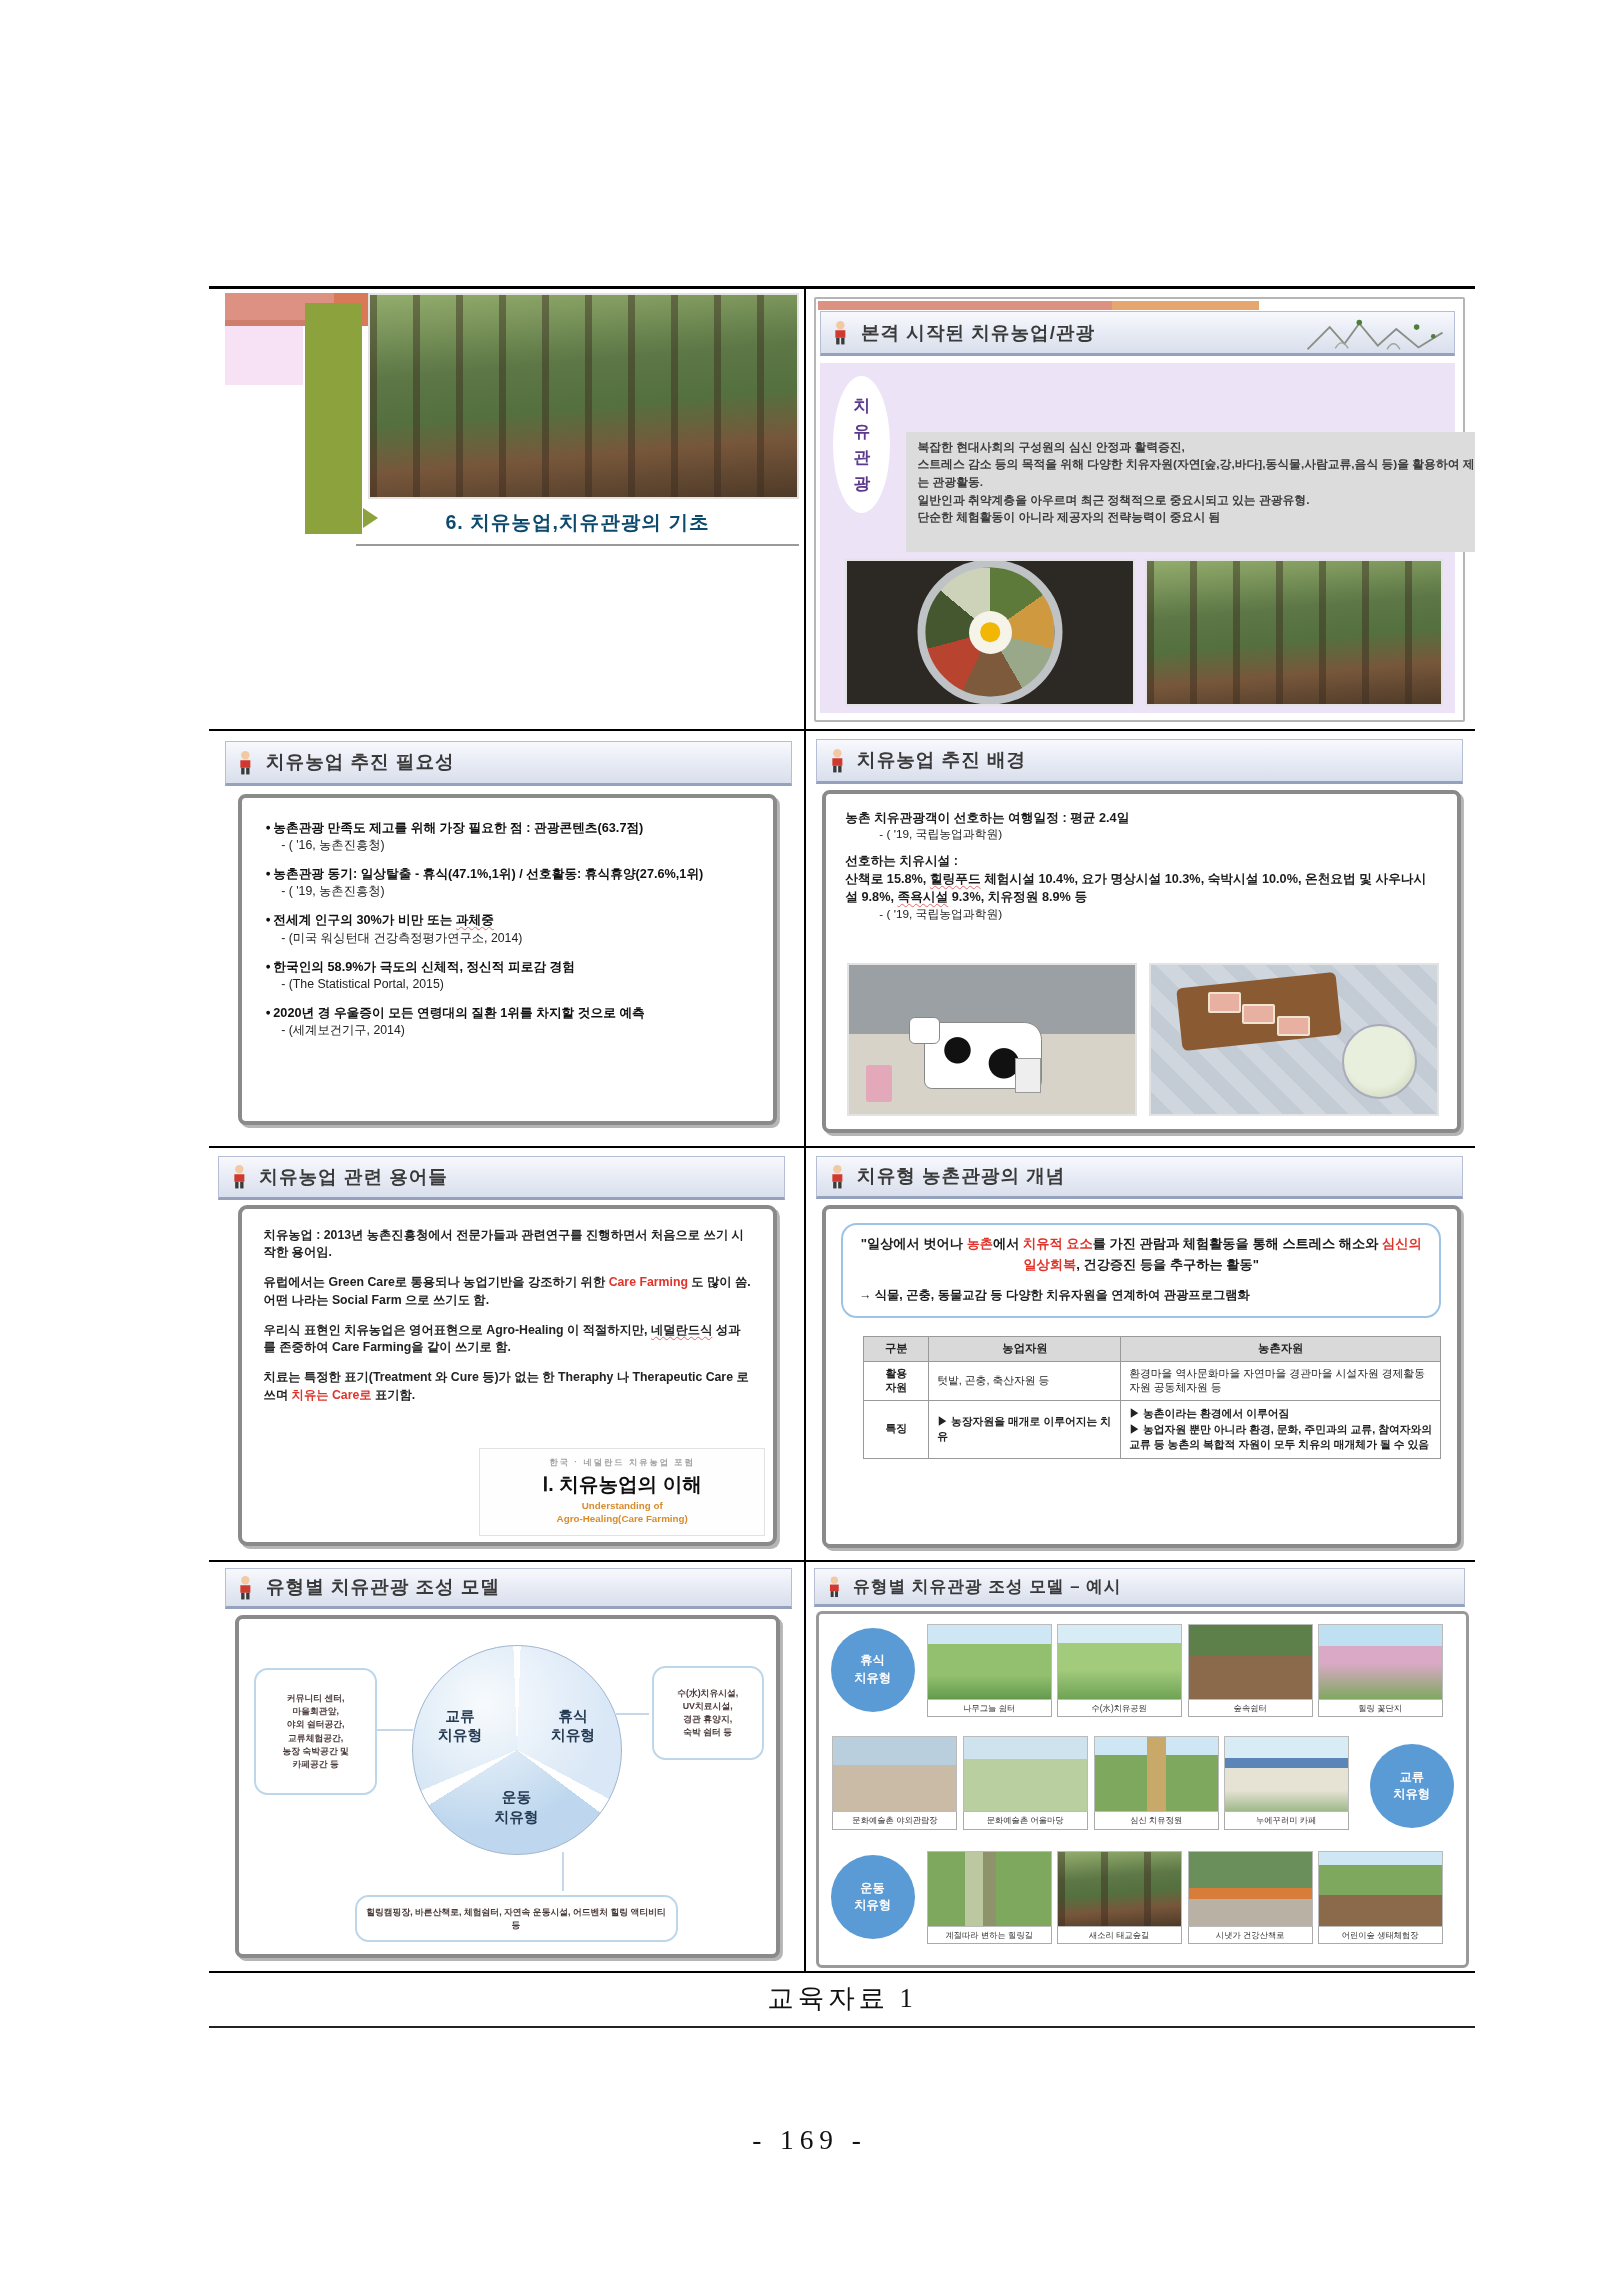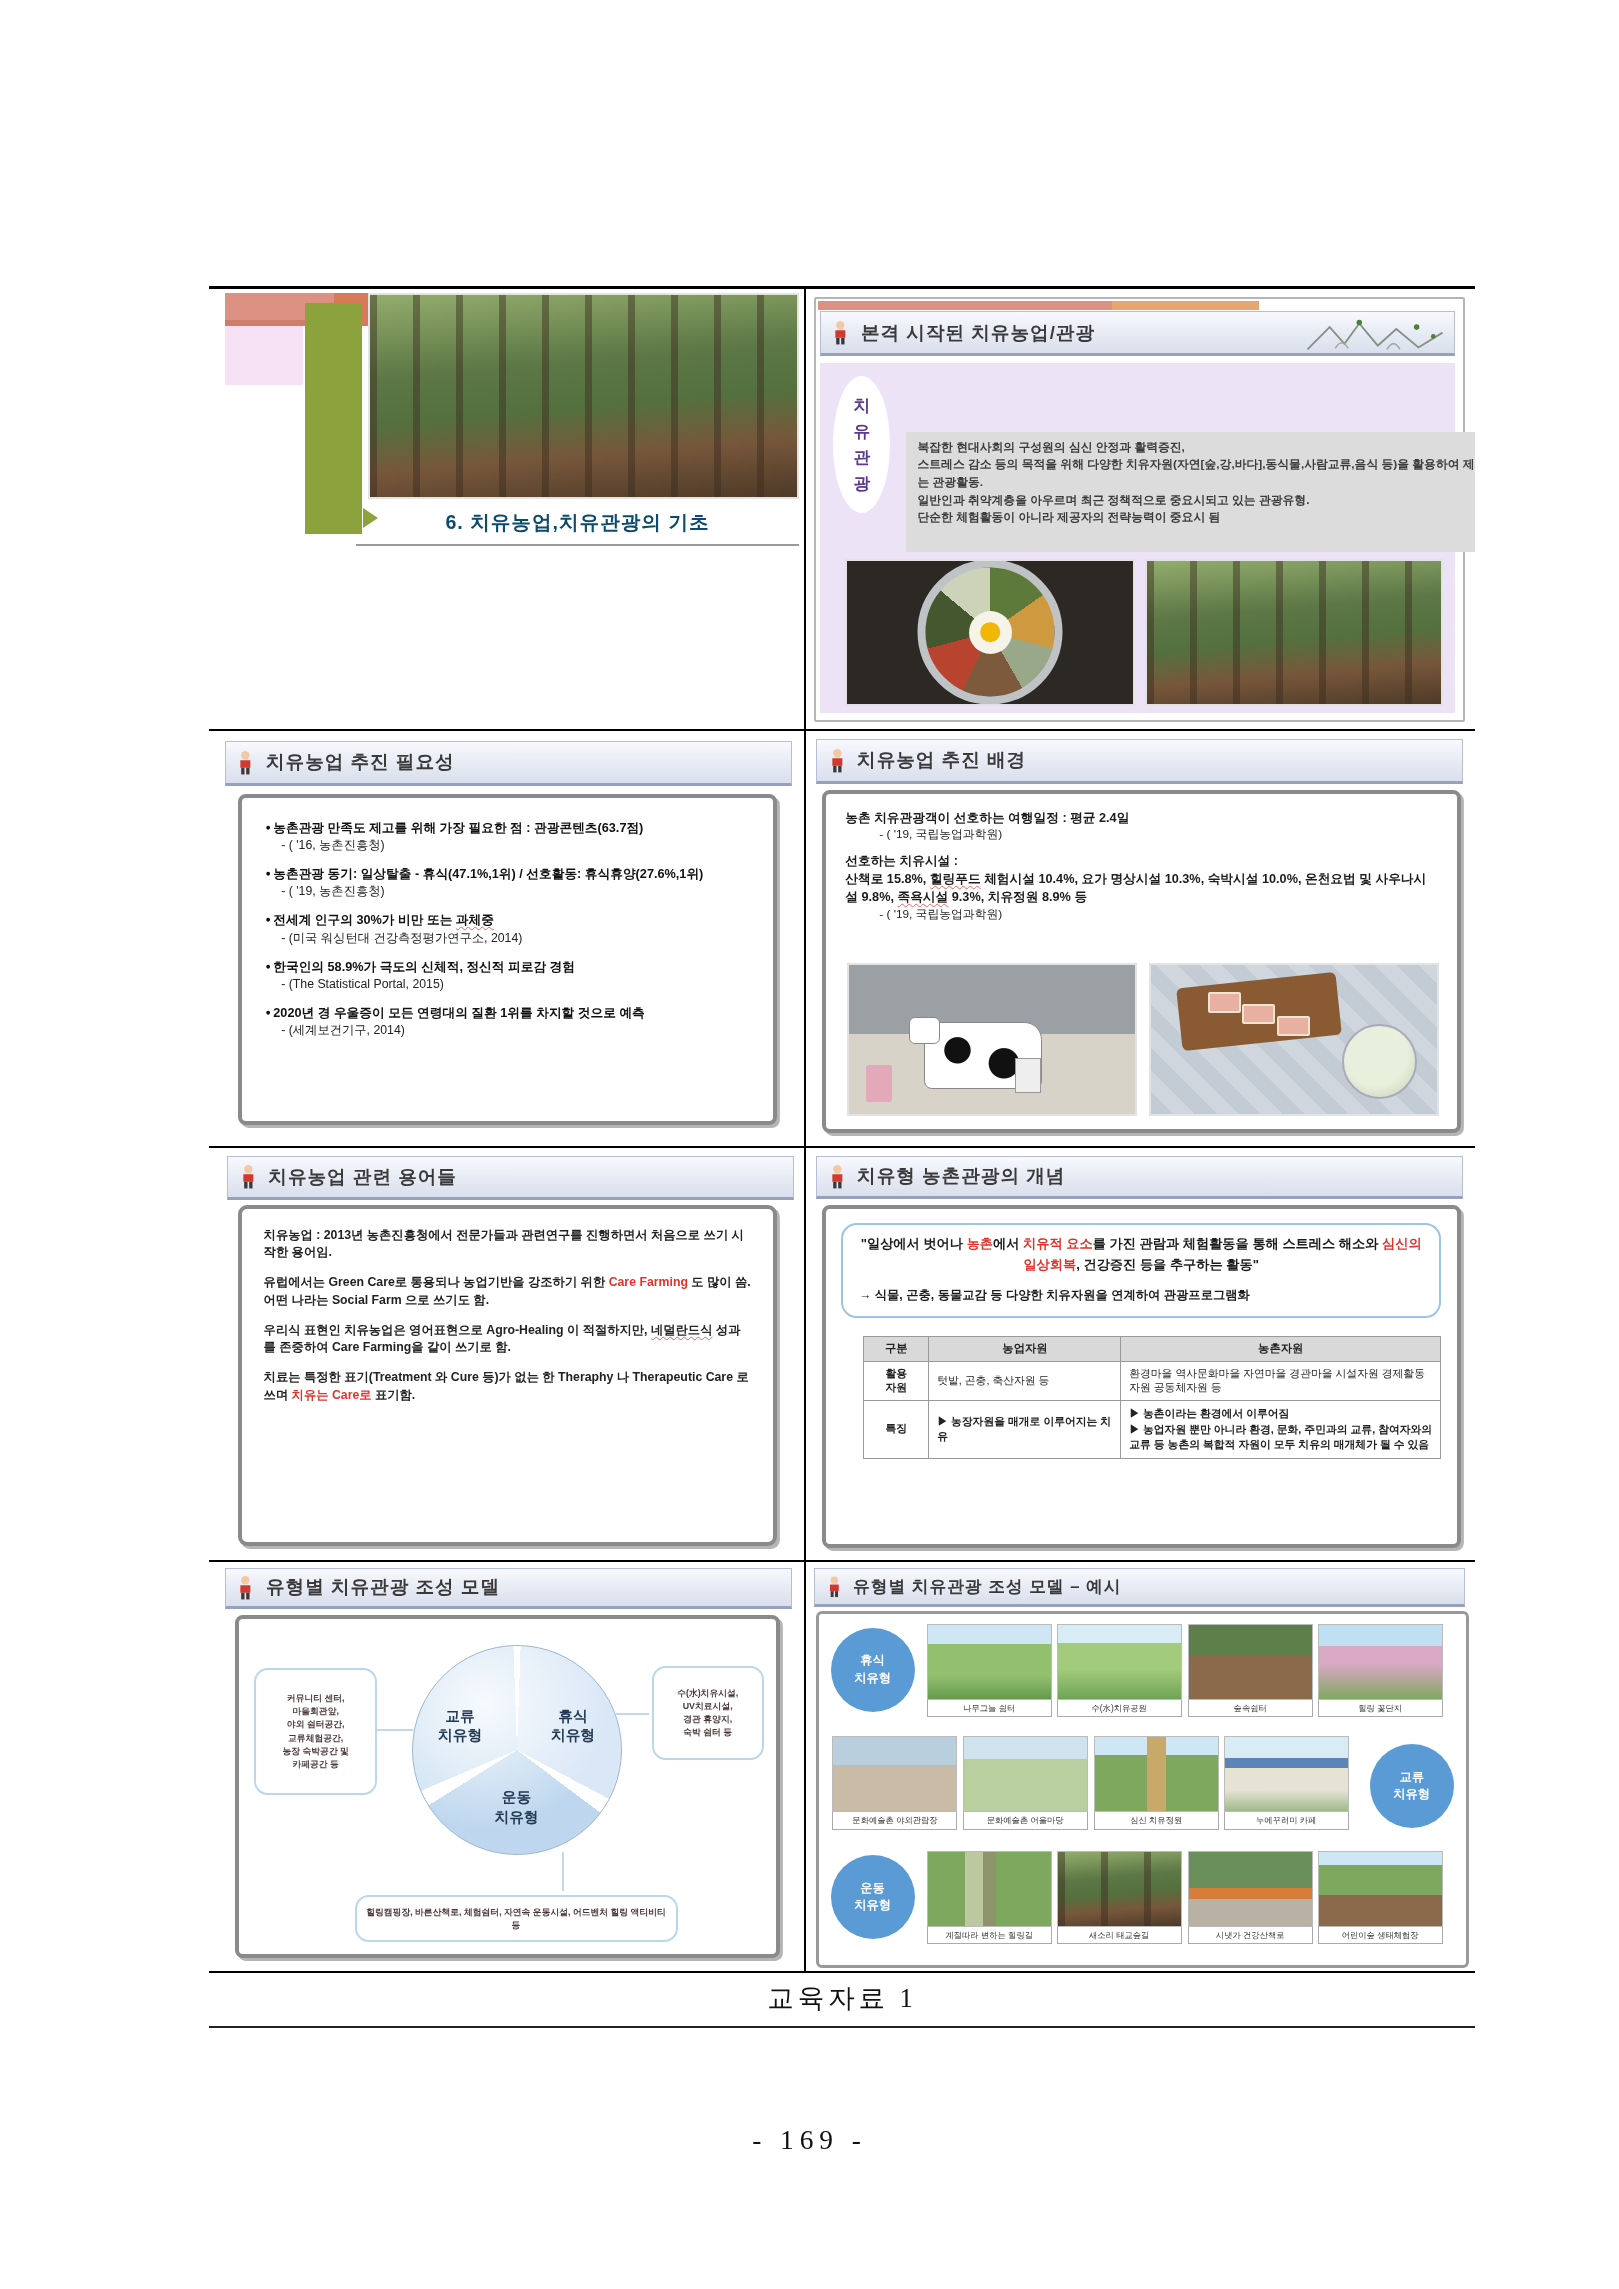--- a/index.html
+++ b/index.html
@@ -276,36 +276,42 @@
           <div class="board"></div>
           <div class="toast" style="left:20%;top:18%;"></div>
           <div class="toast" style="left:32%;top:26%;"></div>
           <div class="toast" style="left:44%;top:34%;"></div>
           <div class="bowl"></div>
         </div>
       </div>
     </div>
 
     <div class="cell cl">
-      <div class="hdr" style="left:18px;top:7.8px;width:567px;height:44px;">
+      <div class="hdr" style="left:9px;top:7.8px;width:567px;height:44px;">
         <span class="picon">
           <svg viewBox="0 0 20 30" width="16.7" height="25.5">
               <circle cx="10" cy="6" r="5" fill="#f2c9a3"></circle>
               <path d="M4 12 h12 v9 h-12z" fill="#d03a2e"></path>
               <rect x="5" y="21" width="4" height="8" fill="#3a3a3a"></rect>
               <rect x="11" y="21" width="4" height="8" fill="#3a3a3a"></rect>
             </svg>
         </span>
         <span class="htitle">치유농업 관련 용어들</span>
       </div>
       <div class="win s5-win" style="left:29px;top:57px;width:539px;height:341px;position:absolute;border-radius:9px;">
         <div class="s5-p">치유농업 : 2013년 농촌진흥청에서 전문가들과 관련연구를 진행하면서 처음으로 쓰기 시작한 용어임.</div>
         <div class="s5-p"><span>유럽에서는 Green Care로 통용되나 농업기반을 강조하기 위한 </span><span class="red">Care Farming</span><span> 도 많이 씀.</span><br><span>어떤 나라는 Social Farm 으로 쓰기도 함.</span></div>
         <div class="s5-p"><span>우리식 표현인 치유농업은 영어표현으로 Agro-Healing 이 적절하지만, </span><span class="wavy">네덜란드식</span><span> 성과를 존중하여 Care Farming을 같이 쓰기로 함.</span></div>
         <div class="s5-p"><span>치료는 특정한 표기(Treatment 와 Cure 등)가 없는 한 Theraphy 나 Therapeutic Care 로 쓰며 </span><span class="red">치유는 Care로</span><span> 표기함.</span></div>
+        <div class="forum">
+          <div class="forum-small">한국 · 네덜란드 치유농업 포럼</div>
+          <div class="forum-title">Ⅰ. 치유농업의 이해</div>
+          <div class="forum-sub pl">Understanding of
+Agro-Healing(Care Farming)</div>
+        </div>
       </div>
     </div>
 
     <div class="cell">
       <div class="hdr" style="left:9.8px;top:7.8px;width:647px;height:43px;">
         <span class="picon">
           <svg viewBox="0 0 20 30" width="16.7" height="25.5">
               <circle cx="10" cy="6" r="5" fill="#f2c9a3"></circle>
               <path d="M4 12 h12 v9 h-12z" fill="#d03a2e"></path>
               <rect x="5" y="21" width="4" height="8" fill="#3a3a3a"></rect>

